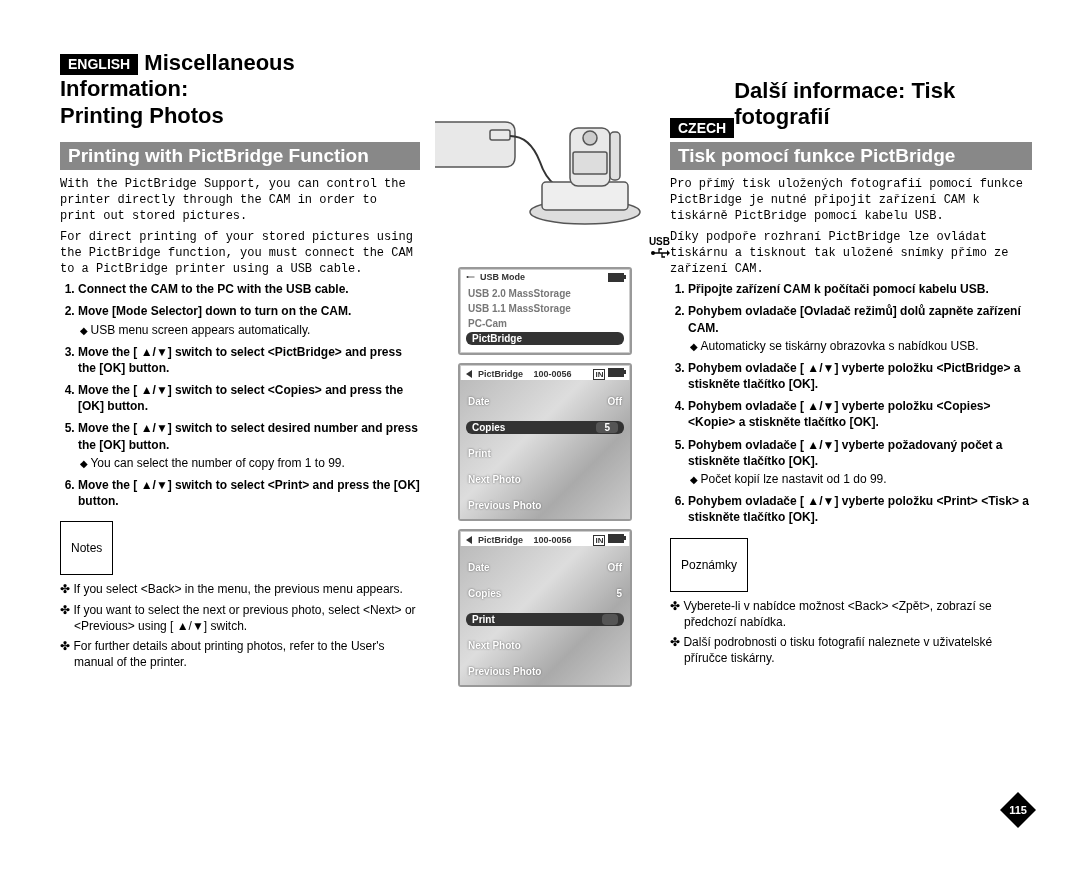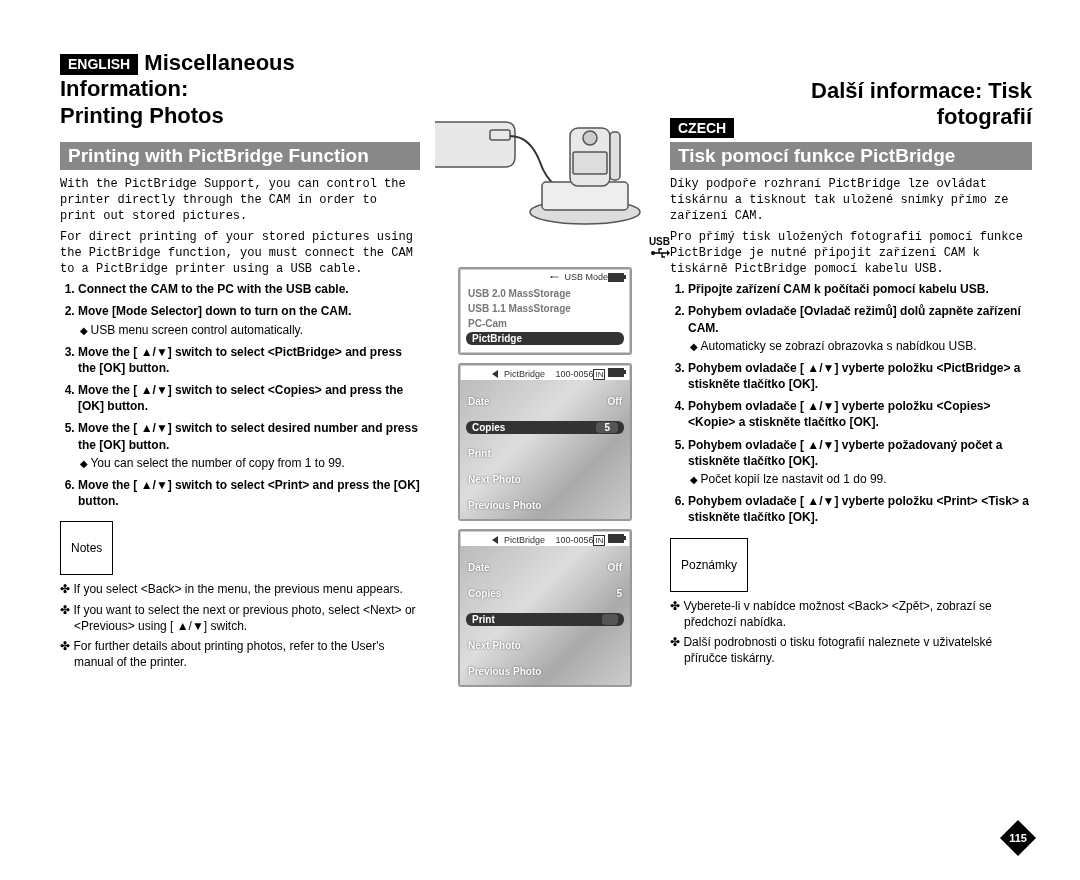--- a/index.html
+++ b/index.html
@@ -137,24 +137,24 @@
     border: 2px solid #999;
     border-radius: 3px;
     background: #fff;
     font-size: 10px;
     color: #444;
     position: relative;
     box-shadow: inset 0 0 0 1px #ccc;
   }
   .screen-header {
     display: flex;
-    justify-content: flex-end;
+    justify-content: space-between;
     align-items: center;
     padding: 3px 6px 1px;
-    font-weight: normal;
+    font-weight: bold;
     font-size: 9px;
     color:#333;
   }
   .screen-title {
     display:flex; align-items:center; gap:4px;
   }
   .battery {
     width: 14px; height: 7px; border:1px solid #333; position:relative; display:inline-block;
   }
   .battery::after { content:""; position:absolute; right:-3px; top:1px; width:2px; height:4px; background:#333; }
@@ -187,21 +187,21 @@
     margin-top:13px;
   }
   .pb-row.light { color:#fff; text-shadow:0 0 2px #555; }
   .pb-row.sel { background:#333; color:#fff; border-radius:6px; padding:1px 6px; }
   .pb-row.sel span:last-child {
     background:#555; border-radius:4px; padding:0 8px;
   }
   .page-num {
     position: absolute;
     right: 44px;
-    bottom: 24px;
+    bottom: 52px;
     width: 36px; height: 36px; text-align: center;
   }
   .page-num svg { width:100%; height:100%; }
   .page-num span {
     position:absolute; left:0; top:0; right:0; bottom:0;
     display:flex; align-items:center; justify-content:center;
     color:#fff; font-weight:bold; font-size:11px;
   }
   .header-row { min-height: 88px; }
   .col-right .header-row { min-height: 88px; display:flex; flex-direction:row; }
@@ -225,21 +225,21 @@
 
       <div class="body-text">
         <p>With the PictBridge Support, you can control the printer directly through the CAM in order to print out stored pictures.</p>
         <p>For direct printing of your stored pictures using the PictBridge function, you must connect the CAM to a PictBridge printer using a USB cable.</p>
       </div>
 
       <ol class="steps">
         <li><span>Connect the CAM to the PC with the USB cable.</span></li>
         <li><span>Move [Mode Selector] down to turn on the CAM.</span>
           <ul class="sub">
-              <li>USB menu screen control automatically.</li>
+              <li>USB menu screen appears automatically.</li>
             </ul>
         </li>
         <li><span>Move the [ ▲/▼] switch to select &lt;PictBridge&gt; and press the [OK] button.</span></li>
         <li><span>Move the [ ▲/▼] switch to select &lt;Copies&gt; and press the [OK] button.</span></li>
         <li><span>Move the [ ▲/▼] switch to select desired number and press the [OK] button.</span>
           <ul class="sub">
               <li>You can select the number of copy from 1 to 99.</li>
             </ul>
         </li>
         <li><span>Move the [ ▲/▼] switch to select &lt;Print&gt; and press the [OK] button.</span></li>
@@ -367,34 +367,34 @@
               <span></span>
             </div>
         </div>
       </div>
     </div>
 
     <div class="col-right">
       <div class="header-row">
         <span class="lang-badge lang-badge-right">CZECH</span>
         <div style="clear:both"></div>
-        <div class="page-title" style="margin-top:28px;text-align:right;">Další informace: Tisk fotografií</div>
+        <div class="page-title" style="margin-top:28px;">Další informace: Tisk fotografií</div>
       </div>
       <div class="section-bar">Tisk pomocí funkce PictBridge</div>
 
       <div class="body-text">
+        <p>Pro přímý tisk uložených fotografií pomocí funkce PictBridge je nutné připojit zařízení CAM k tiskárně PictBridge pomocí kabelu USB.</p>
         <p>Díky podpoře rozhraní PictBridge lze ovládat tiskárnu a tisknout tak uložené snímky přímo ze zařízení CAM.</p>
-        <p>Pro přímý tisk uložených fotografií pomocí funkce PictBridge je nutné připojit zařízení CAM k tiskárně PictBridge pomocí kabelu USB.</p>
       </div>
 
       <ol class="steps">
         <li><span>Připojte zařízení CAM k počítači pomocí kabelu USB.</span></li>
         <li><span>Pohybem ovladače [Ovladač režimů] dolů zapněte zařízení CAM.</span>
           <ul class="sub">
-              <li>Automaticky se zobrazí obrazovka s nabídkou USB.</li>
+              <li>Automaticky se tiskárny obrazovka s nabídkou USB.</li>
             </ul>
         </li>
         <li><span>Pohybem ovladače [ ▲/▼] vyberte položku &lt;PictBridge&gt; a stiskněte tlačítko [OK].</span></li>
         <li><span>Pohybem ovladače [ ▲/▼] vyberte položku &lt;Copies&gt; &lt;Kopie&gt; a stiskněte tlačítko [OK].</span></li>
         <li><span>Pohybem ovladače [ ▲/▼] vyberte požadovaný počet a stiskněte tlačítko [OK].</span>
           <ul class="sub">
               <li>Počet kopií lze nastavit od 1 do 99.</li>
             </ul>
         </li>
         <li><span>Pohybem ovladače [ ▲/▼] vyberte položku &lt;Print&gt; &lt;Tisk&gt;  a stiskněte tlačítko [OK].</span></li>

